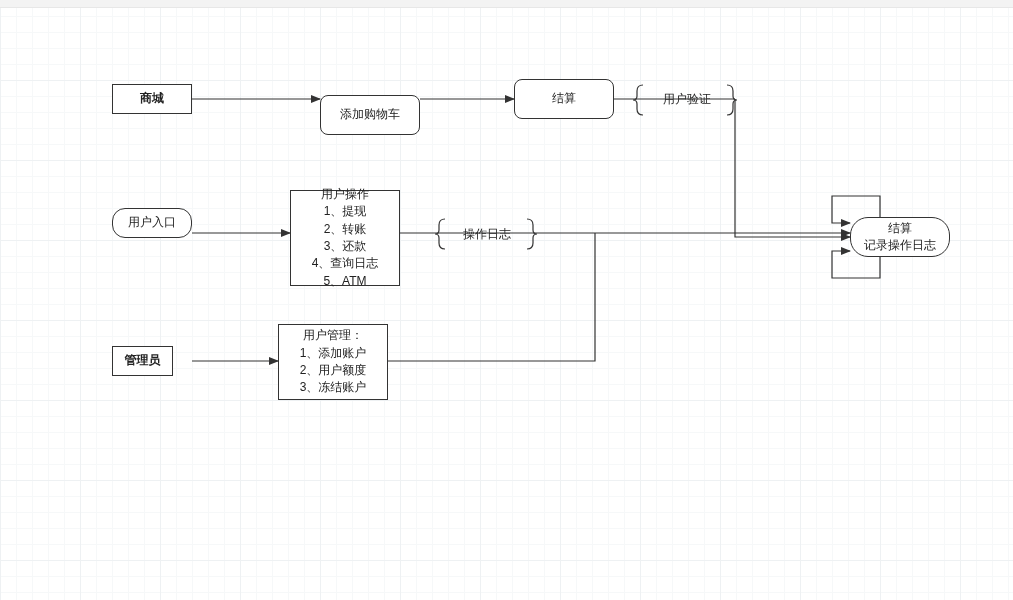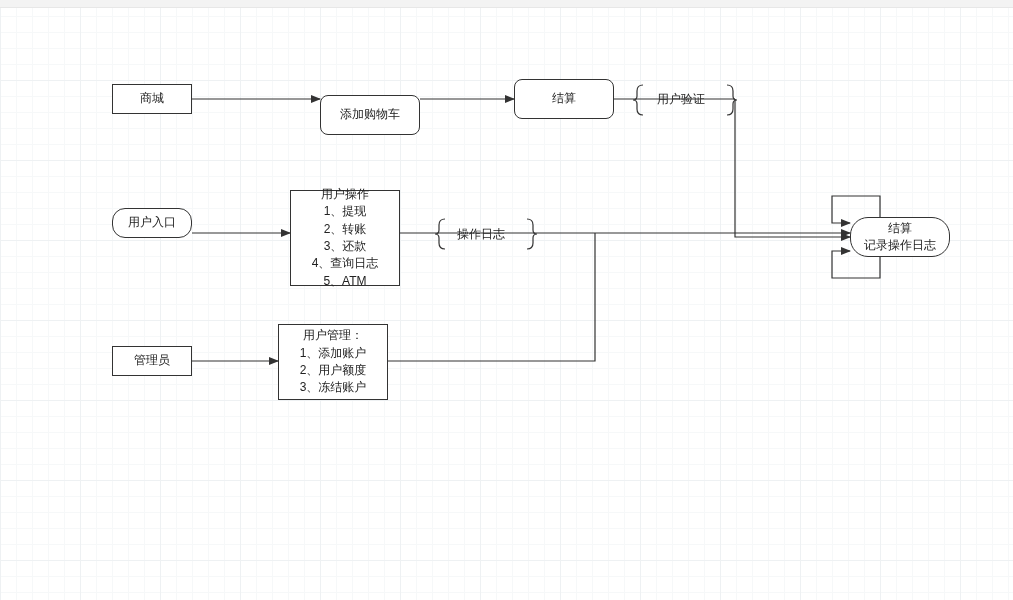--- a/index.html
+++ b/index.html
@@ -9,44 +9,44 @@
       linear-gradient(to bottom,#eef1f3 1px,transparent 1px),
       linear-gradient(to right,#f6f8f9 1px,transparent 1px),
       linear-gradient(to bottom,#f6f8f9 1px,transparent 1px);
     background-size:80px 80px,80px 80px,16px 16px,16px 16px;
     background-position:0 0;}
   .topbar{position:absolute;left:0;top:0;right:0;height:7px;background:#f3f3f3;border-bottom:1px solid #e7e7e7;}
   .box{position:absolute;background:#fff;border:1px solid #333;display:flex;align-items:center;justify-content:center;font-size:12px;line-height:1.45;text-align:center;color:#222;box-sizing:border-box;white-space:pre-line;}
   .rounded{border-radius:8px;}
   .terminator{border-radius:18px;}
   svg.layer{position:absolute;inset:0;width:1013px;height:600px;pointer-events:none;}
-  .label{position:absolute;font-size:12px;color:#222;background:transparent;text-align:left;}
+  .label{position:absolute;font-size:12px;color:#222;background:transparent;text-align:center;}
   .bracket{stroke:#333;stroke-width:1.2;fill:none;}
   .edge{stroke:#333;stroke-width:1.2;fill:none;}
   marker path{fill:#333;}
 </style>
 </head>
 <body>
 
 <div class="grid"></div>
 <div class="topbar"></div>
 
-<div class="box" style="left:112px;top:84px;width:80px;height:30px;">商城</div>
+<div class="box" style="left:112px;top:84px;width:80px;height:30px;font-weight:bold;">商城</div>
 <div class="box rounded" style="left:320px;top:79px;width:100px;height:40px;margin-top:16px;">添加购物车</div>
 <div class="box rounded" style="left:514px;top:79px;width:100px;height:40px;">结算</div>
 
 <div class="box" style="left:112px;top:208px;width:80px;height:30px;border-radius:13px;">用户入口</div>
 <div class="box" style="left:290px;top:190px;width:110px;height:96px;padding:16px;">用户操作
 1、提现
 2、转账
 3、还款
 4、查询日志
 5、ATM</div>
 
-<div class="box" style="left:112px;top:346px;width:80px;height:30px;">管理员</div>
+<div class="box" style="left:112px;top:346px;width:61px;height:30px;font-weight:bold;">管理员</div>
 <div class="box" style="left:278px;top:324px;width:110px;height:76px;padding:11px;">用户管理：
 1、添加账户
 2、用户额度
 3、冻结账户</div>
 
 <div class="box terminator" style="left:850px;top:217px;width:100px;height:40px;">结算
 记录操作日志</div>
 
 <div class="label" style="left:657px;top:91px;width:60px;">用户验证</div>
 <div class="label" style="left:457px;top:226px;width:60px;">操作日志</div>

